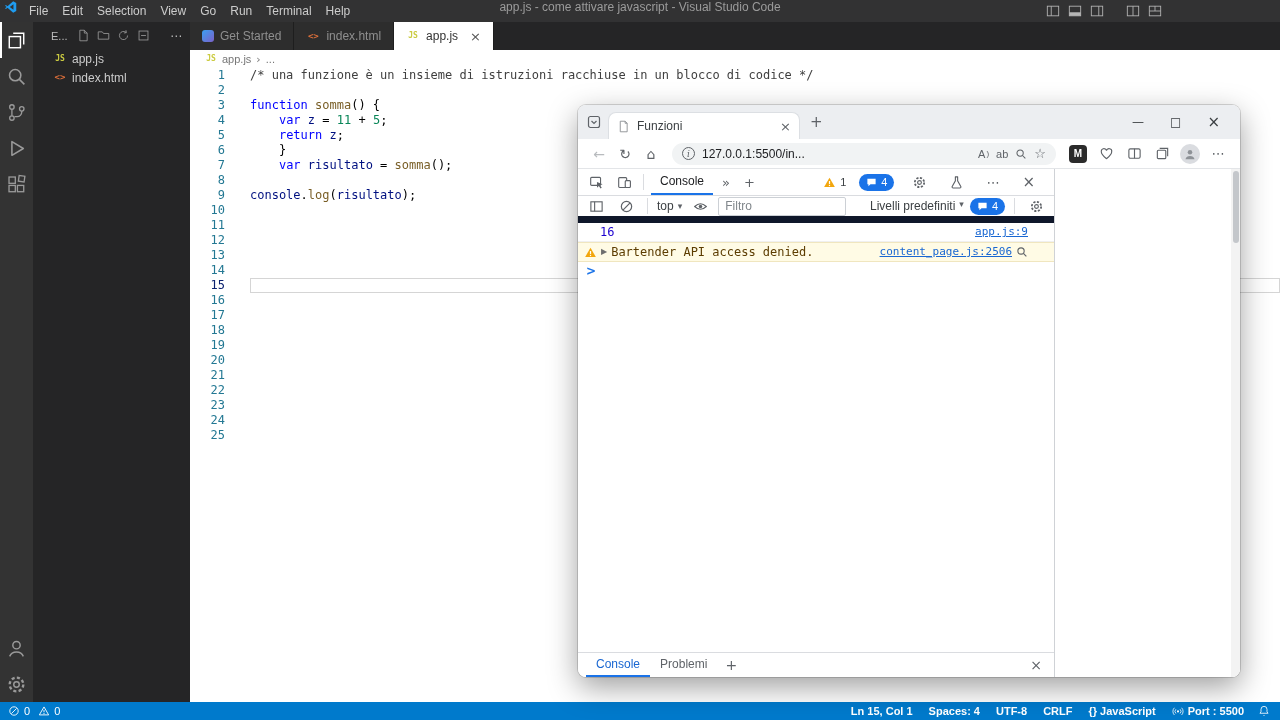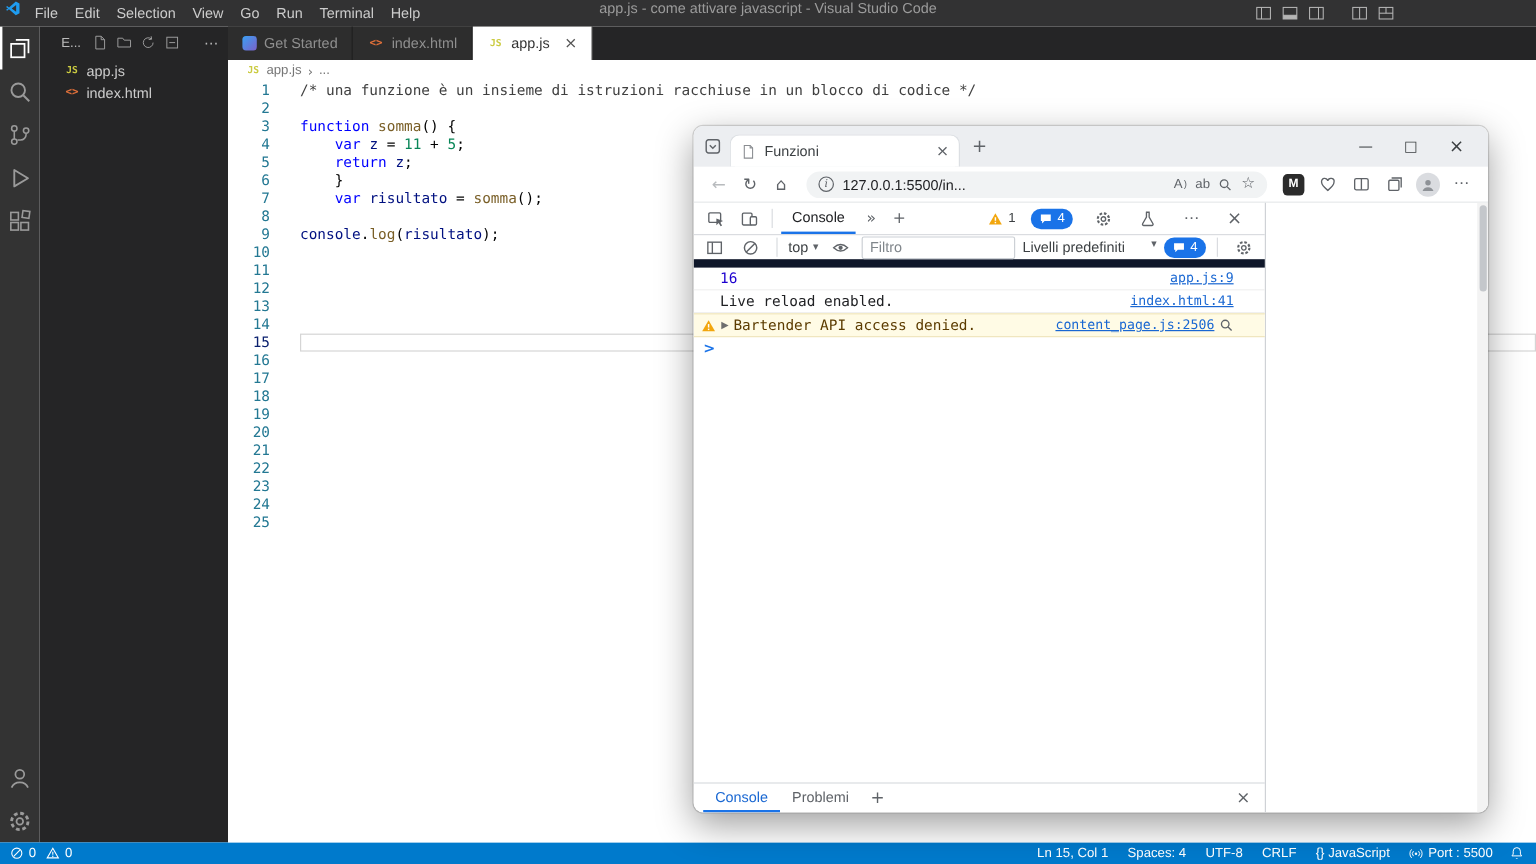--- a/index.html
+++ b/index.html
@@ -52,21 +52,21 @@
   .ln { width:35px; text-align:right; color:#237893; flex:0 0 auto; }
   .code-row.current .ln { color:#0b216f; }
   .code-text { flex:1; margin-left:25px; white-space:pre; height:15px; }
   .code-row.current .code-text { border:1px solid #d5d5d5; }
   .tk-cmt{color:#404040} .tk-kw{color:#0000ff} .tk-fn{color:#795E26}
   .tk-num{color:#098658} .tk-vr{color:#001080} .tk-pl{color:#000000}
 
   .statusbar { height:18px; background:#007acc; color:#ffffff; display:flex; align-items:center; font-size:11px; padding:0 10px 0 8px; flex:0 0 auto; }
   .sb-left { display:flex; align-items:center; gap:4px; }
   .sb-right { margin-left:auto; display:flex; align-items:center; gap:16px; }
-  .sb-item { display:flex; gap:4px; white-space:nowrap; }
+  .sb-item { display:flex; gap:4px; white-space:nowrap;font-weight:bold; }
   .sb-bell { margin-left:14px; display:flex; }
 
   
   .browser { position:absolute; left:578px; top:105px; width:662px; height:572px; background:#ffffff; border-radius:8px; box-shadow:0 10px 30px rgba(0,0,0,.38), 0 0 0 1px rgba(0,0,0,.15); z-index:10; display:flex; flex-direction:column; overflow:hidden; }
   .b-tabstrip { height:34px; background:#eceef1; display:flex; align-items:flex-end; padding:0 8px; flex:0 0 auto; }
   .tab-actions { align-self:center; display:flex; margin-right:6px; color:#5f6368; }
   .b-tab { width:192px; height:27px; background:#fff; border:1px solid #dcdfe3; border-bottom:none; border-radius:8px 8px 0 0; display:flex; align-items:center; gap:7px; padding:0 8px; font-size:12px; color:#3c4043; }
   .b-tab-title { flex:1; overflow:hidden; white-space:nowrap; }
   .b-tab-close { font-size:13px; color:#5f6368; }
   .b-newtab { align-self:center; font-size:15px; color:#5f6368; margin-left:10px; }
@@ -96,21 +96,21 @@
   .dt-glyph { color:#5f6368; font-size:13px; padding:0 5px; }
   .dt-right { margin-left:auto; display:flex; align-items:center; gap:13px; padding-right:8px; }
   .badge-warn { display:flex; align-items:center; gap:4px; font-size:11px; color:#3c4043; }
   .badge-msg { height:17px; border-radius:9px; background:#1a73e8; color:#fff; display:flex; align-items:center; gap:4px; padding:0 7px; font-size:11px; }
 
   .dt-filterbar { height:27px; border-bottom:7px solid #0f172a; display:flex; align-items:center; padding:0 6px; gap:6px; font-size:12px; color:#3c4043; flex:0 0 auto; }
   .ctx { display:flex; align-items:center; gap:4px; }
   .caret { font-size:9px; color:#5f6368; }
   .dt-filter-input { width:128px; height:19px; border:1px solid #ccd0d5; border-radius:2px; font:12px "Liberation Sans", sans-serif; padding:0 6px; color:#202124; }
   .dt-filter-input::placeholder { color:#80868b; }
-  .levels { display:flex; align-items:flex-start; gap:22px; margin-left:auto; white-space:nowrap; }
+  .levels { display:flex; align-items:flex-start; gap:4px; margin-left:auto; white-space:nowrap; }
 
   .dt-messages { flex:0 0 auto; font:12px/18px "DejaVu Sans Mono", monospace; }
   .msg-row { display:flex; align-items:center; min-height:18px; border-bottom:1px solid #f0f0f0; padding:0 26px 0 22px; gap:4px; }
   .msg-row.warn { background:#fffbe5; border-bottom-color:#f0e6bf; border-top:1px solid #f0e6bf; padding-left:6px; }
   .msg-ic { display:flex; align-items:center; }
   .expander { font-size:8px; color:#6e6e6e; }
   .msg-text { flex:1; white-space:pre; overflow:hidden; }
   .ck-num{color:#1c00cf} .ck-plain{color:#202124} .ck-warn{color:#5c3c00}
   .msg-src { color:#1967d2; text-decoration:underline; font-size:11px; margin-left:auto; white-space:nowrap; }
   .msg-row.warn .msg-src { margin-left:auto; }
@@ -623,24 +623,20 @@
                 <circle cx="8" cy="8" r="5" fill="none" stroke="#5f6368" stroke-width="1.9" stroke-dasharray="2.3 1.6"></circle>
               </svg>
             </span>
         </div>
 
         <div class="dt-messages" id="dt-messages">
             <div class="msg-row log">
               <span class="msg-text"><span class="ck-num">16</span></span>
               <a class="msg-src">app.js:9</a>
             </div>
-            <div class="msg-row log">
-              <span class="msg-text"><span class="ck-plain">Live reload enabled.</span></span>
-              <a class="msg-src">index.html:41</a>
-            </div>
             <div class="msg-row warn">
               <span class="msg-ic">
                 <svg viewBox="0 0 16 16" width="13" height="13">
                   <path d="M8 2.2 L14.6 13.6 H1.4 Z" fill="#f2a60d"></path>
                   <rect x="7.25" y="6.2" width="1.5" height="3.6" fill="#fff"></rect>
                   <rect x="7.25" y="10.9" width="1.5" height="1.5" fill="#fff"></rect>
                 </svg>
               </span>
               <span class="expander g">▶</span>
               <span class="msg-text"><span class="ck-warn">Bartender API access denied.</span></span>

